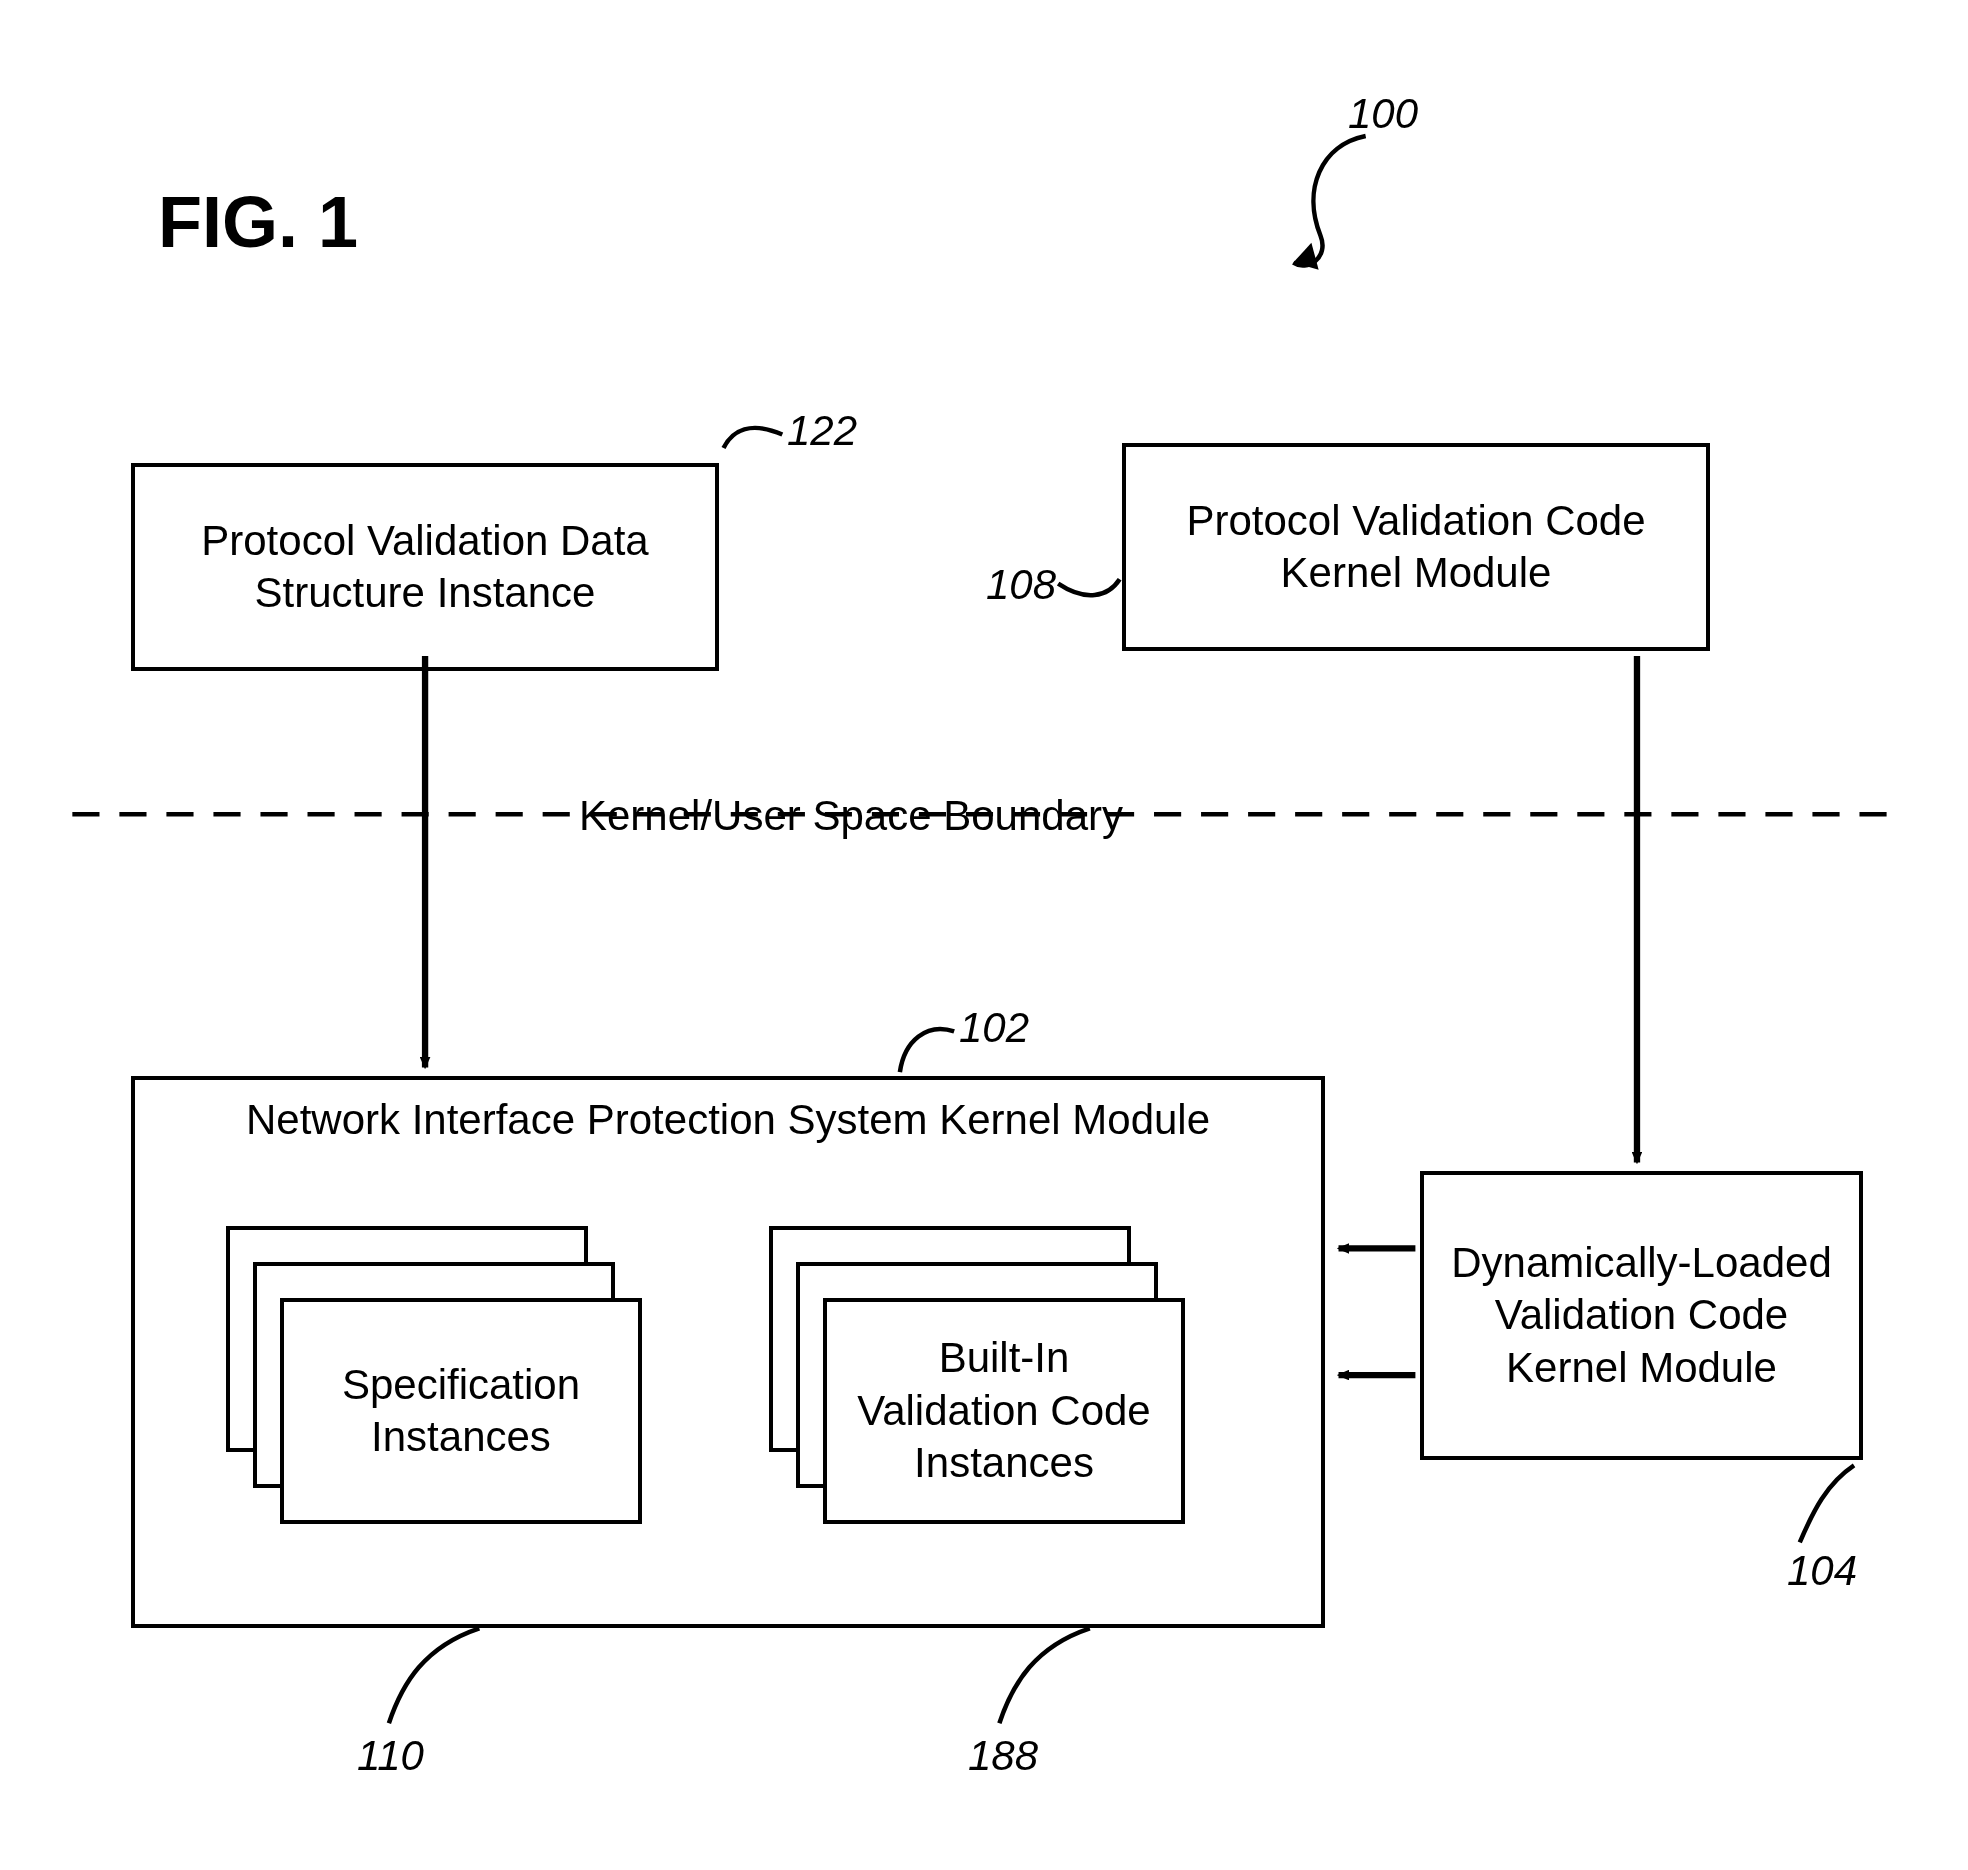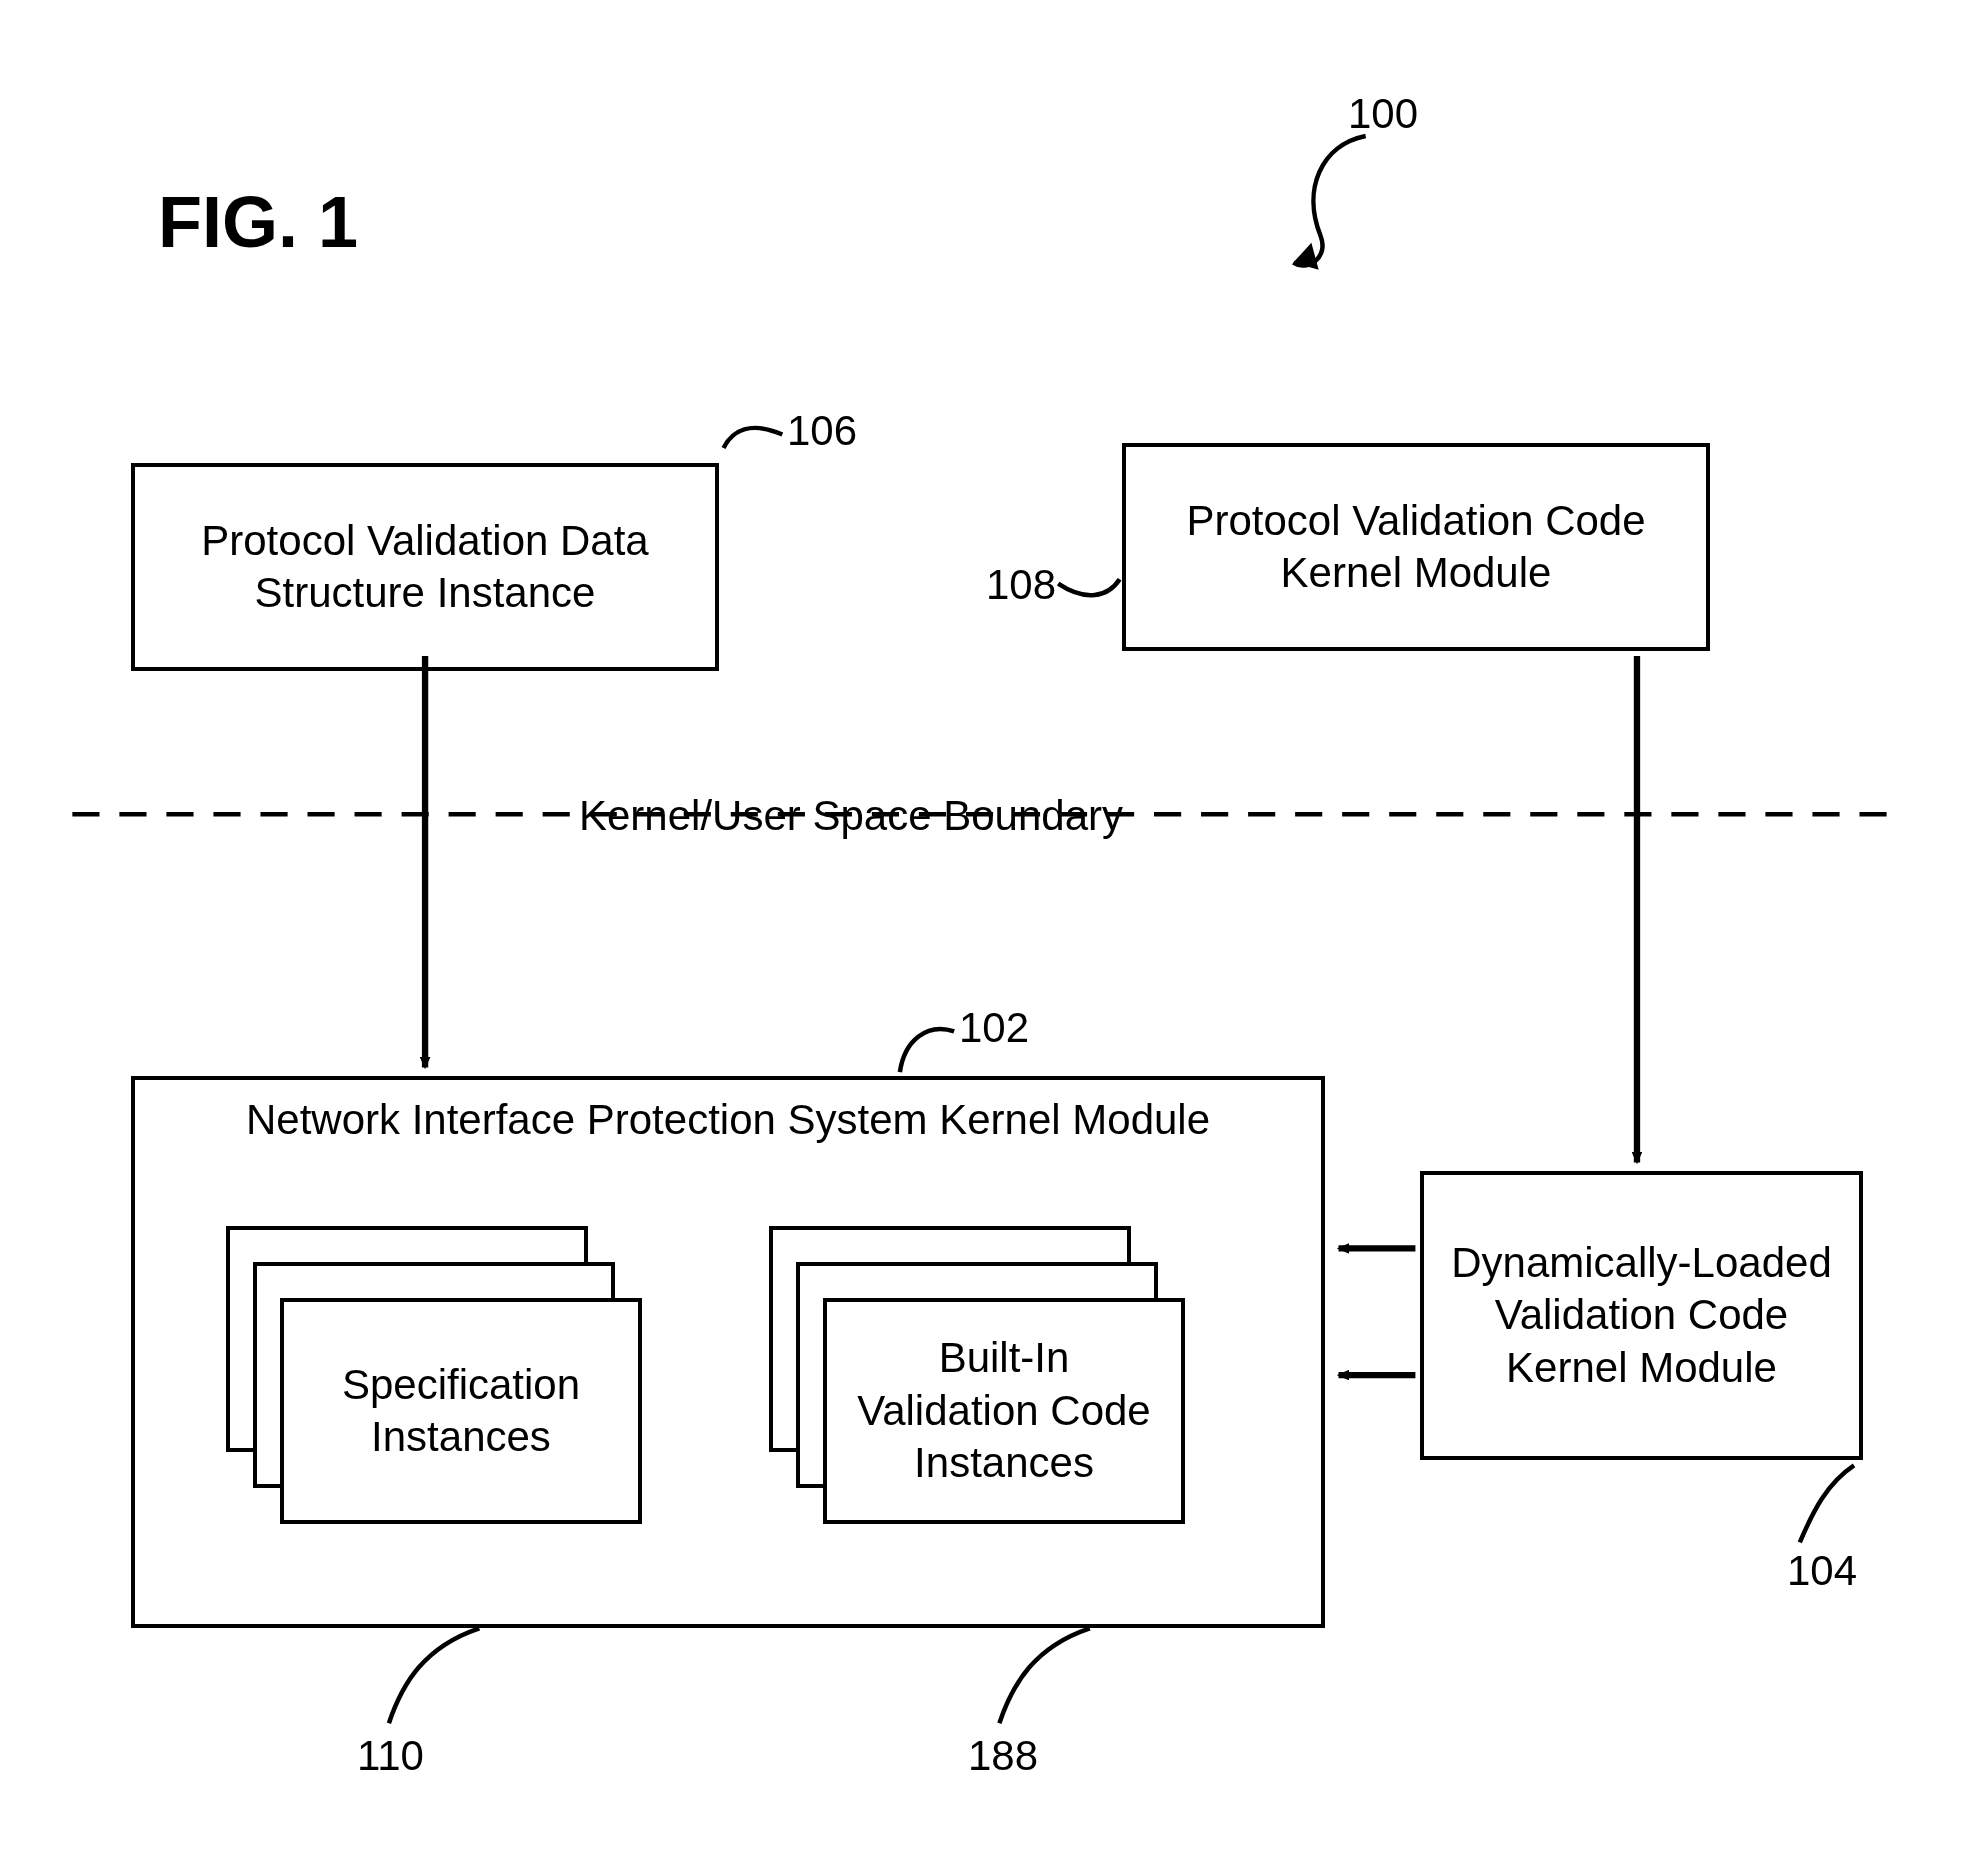--- a/index.html
+++ b/index.html
@@ -60,20 +60,21 @@
     justify-content: center;
     text-align: center;
     font-size: 42px;
     line-height: 1.25;
     padding: 9px 18px;
   }
   .label {
     position: absolute;
     font-size: 42px;
     text-align: center;
+    font-style: italic;
   }
   .boundary-label {
     position: absolute;
     font-size: 42px;
     background: #fff;
     padding: 0 18px;
   }
   svg.overlay {
     position: absolute;
     top: 0;
@@ -87,21 +88,21 @@
 <body>
 
 <div class="canvas">
 
   <div class="figure-title" style="left:158px; top:181px;">FIG. 1</div>
 
   <div class="label" style="left:1348px; top:90px;">100</div>
 
   <div class="box" style="left:131px; top:443px; width:588px; height:208px; white-space:pre-line;margin-top:20px;">Protocol Validation Data
 Structure Instance</div>
-  <div class="label" style="left:787px; top:407px;">106</div>
+  <div class="label" style="left:787px; top:407px;">122</div>
 
   <div class="box" style="left:1122px; top:443px; width:588px; height:208px; white-space:pre-line;">Protocol Validation Code
 Kernel Module</div>
   <div class="label" style="left:986px; top:561px;text-align:right;">108</div>
 
   <div class="boundary-label" style="left:561px; top:792px;">Kernel/User Space Boundary</div>
 
   <div class="big-box" style="left:131px; top:1076px; width:1194px; height:552px;">
     <div class="title">Network Interface Protection System Kernel Module</div>
   </div>

